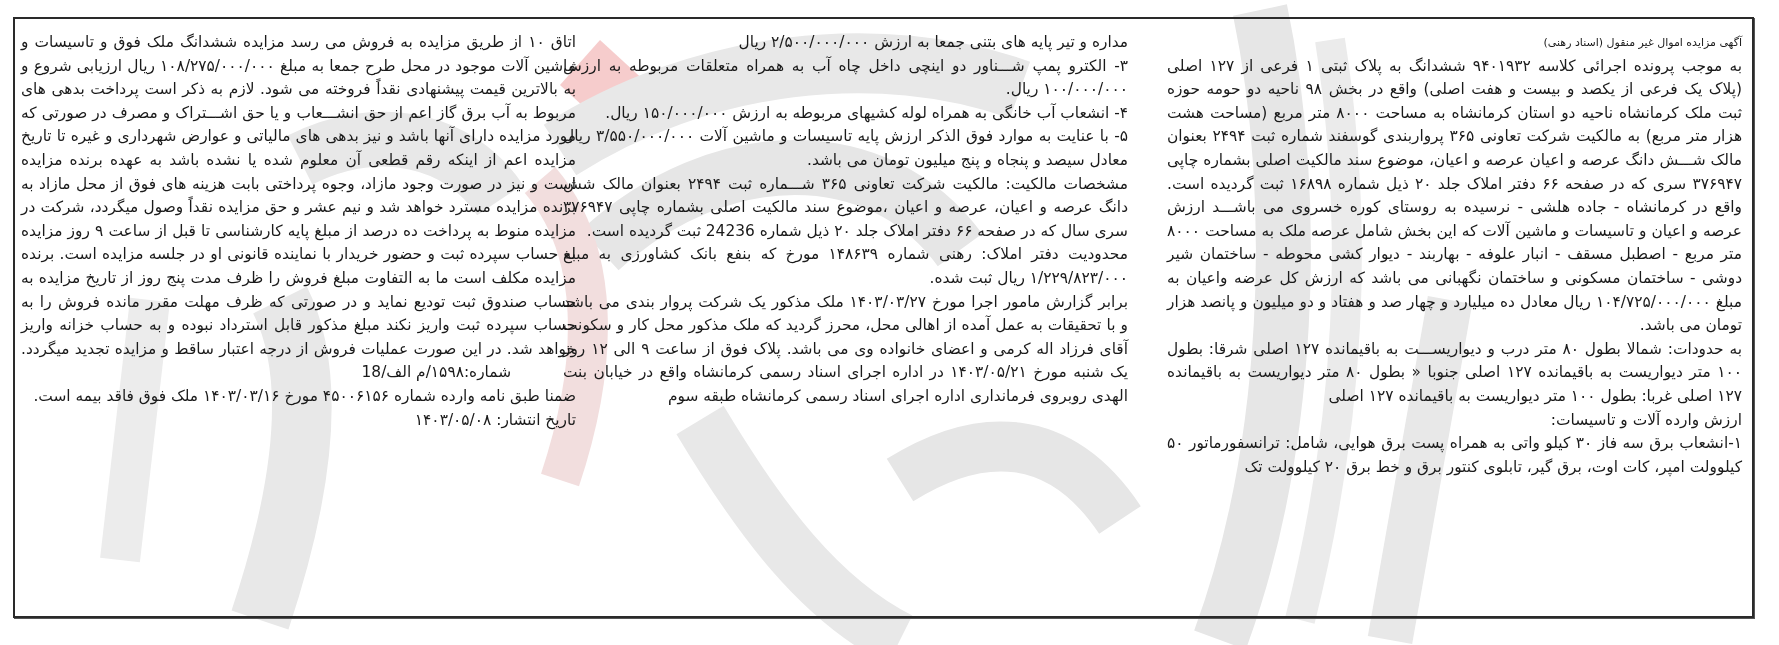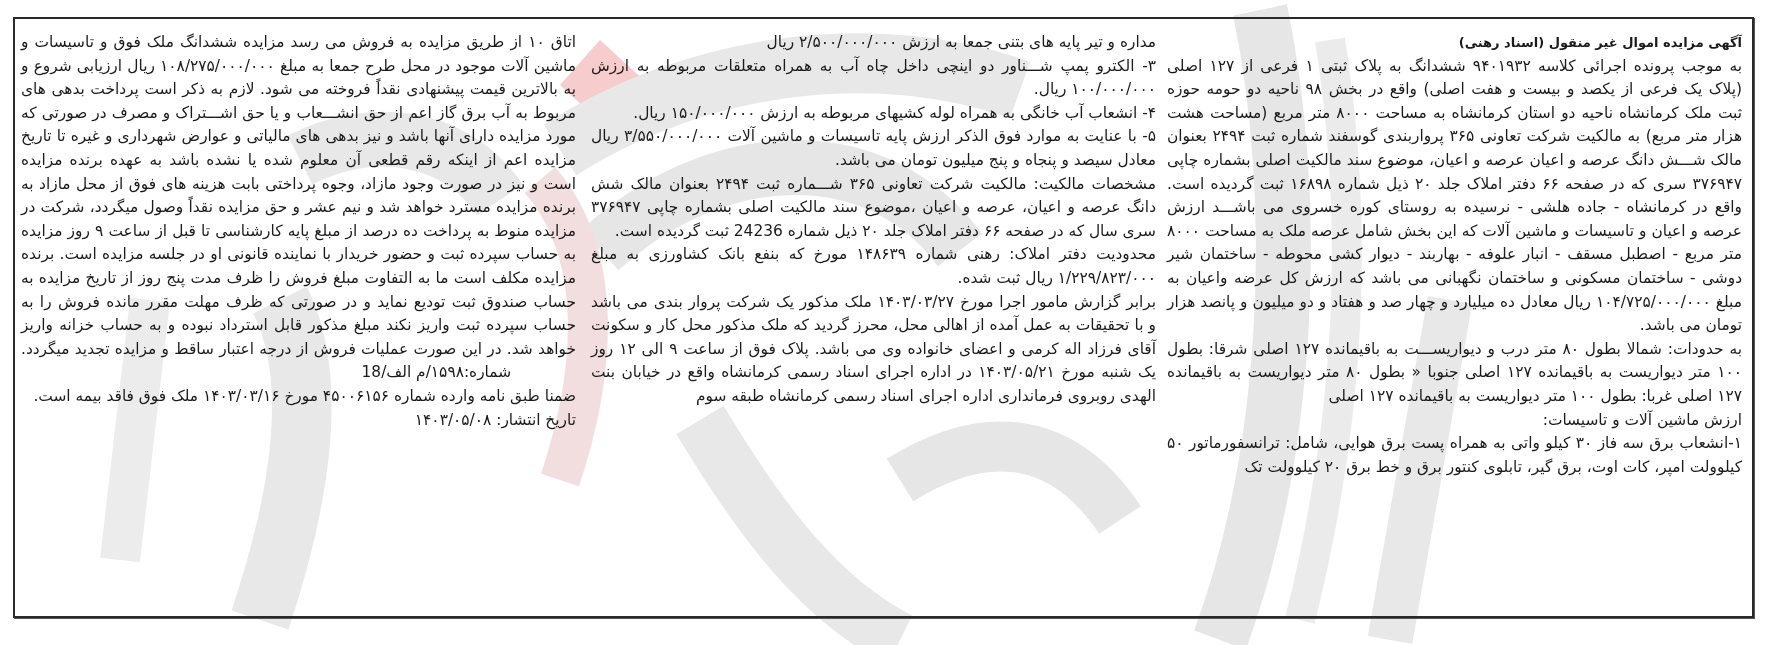--- a/index.html
+++ b/index.html
@@ -37,25 +37,25 @@
       position: absolute;
       top: 12px;
       direction: rtl;
       text-align: justify;
       text-align-last: right;
       font-size: 15.4px;
       line-height: 23.6px;
       letter-spacing: -0.15px;
     }
     .col-right { right: 10px; width: 575px; }
-    .col-mid   { right: 596px; width: 565px; margin-left: 30px; }
+    .col-mid   { right: 624px; width: 565px; margin-left: 30px; }
     .col-left  { right: 1176px; width: 555px; }
     .title {
-      font-weight: bold;
-      font-size: 13px;
+      font-weight: normal;
+      font-size: 11px;
       margin: 0;
       line-height: 23.6px;
     }
     .para { margin: 0; }
   </style>
 </head>
 <body>
 
 <svg class="watermark" width="1779" height="645" viewBox="0 0 1779 645" xmlns="http://www.w3.org/2000/svg">
 
@@ -73,21 +73,21 @@
   <path d="M540,180 C600,250 600,360 560,480" stroke="#f2dede" stroke-width="40" fill="none"></path>
   <path d="M700,420 C760,520 820,600 900,640" stroke="#e8e8e8" stroke-width="55" fill="none"></path>
 </svg>
 
 <div class="ad-frame">
 
   <div class="col col-right">
     <h1 class="title">آگهی مزایده اموال غیر منقول (اسناد رهنی)</h1>
     <p class="para">به موجب پرونده اجرائی کلاسه ۹۴۰۱۹۳۲ ششدانگ به پلاک ثبتی ۱ فرعی از ۱۲۷ اصلی (پلاک یک فرعی از یکصد و بیست و هفت اصلی) واقع در بخش ۹۸ ناحیه دو حومه حوزه ثبت ملک کرمانشاه ناحیه دو استان کرمانشاه به مساحت ۸۰۰۰ متر مربع (مساحت هشت هزار متر مربع) به مالکیت شرکت تعاونی ۳۶۵ پرواربندی گوسفند شماره ثبت ۲۴۹۴ بعنوان مالک شـــش دانگ عرصه و اعیان عرصه و اعیان، موضوع سند مالکیت اصلی بشماره چاپی ۳۷۶۹۴۷ سری که در صفحه ۶۶ دفتر املاک جلد ۲۰ ذیل شماره ۱۶۸۹۸ ثبت گردیده است. واقع در کرمانشاه - جاده هلشی - نرسیده به روستای کوره خسروی می باشـــد ارزش عرصه و اعیان و تاسیسات و ماشین آلات که این بخش شامل عرصه ملک به مساحت ۸۰۰۰ متر مربع - اصطبل مسقف - انبار علوفه - بهاربند - دیوار کشی محوطه - ساختمان شیر دوشی - ساختمان مسکونی و ساختمان نگهبانی می باشد که ارزش کل عرضه واعیان به مبلغ ۱۰۴/۷۲۵/۰۰۰/۰۰۰ ریال معادل ده میلیارد و چهار صد و هفتاد و دو میلیون و پانصد هزار تومان می باشد.</p>
     <p class="para">به حدودات: شمالا بطول ۸۰ متر درب و دیواریســـت به باقیمانده ۱۲۷ اصلی شرقا: بطول ۱۰۰ متر دیواریست به باقیمانده ۱۲۷ اصلی جنوبا « بطول ۸۰ متر دیواریست به باقیمانده ۱۲۷ اصلی غربا: بطول ۱۰۰ متر دیواریست به باقیمانده ۱۲۷ اصلی</p>
-    <p class="para">ارزش ماشین آلات و تاسیسات:</p>
+    <p class="para">ارزش وارده آلات و تاسیسات:</p>
     <p class="para">۱-انشعاب برق سه فاز ۳۰ کیلو واتی به همراه پست برق هوایی، شامل: ترانسفورماتور ۵۰ کیلوولت امپر، کات اوت، برق گیر، تابلوی کنتور برق و خط برق ۲۰ کیلوولت تک</p>
   </div>
 
   <div class="col col-mid">
     <p class="para">مداره و تیر پایه های بتنی جمعا به ارزش ۲/۵۰۰/۰۰۰/۰۰۰ ریال</p>
     <p class="para">۳- الکترو پمپ شـــناور دو اینچی داخل چاه آب به همراه متعلقات مربوطه به ارزش ۱۰۰/۰۰۰/۰۰۰ ریال.</p>
     <p class="para">۴- انشعاب آب خانگی به همراه لوله کشیهای مربوطه به ارزش ۱۵۰/۰۰۰/۰۰۰ ریال.</p>
     <p class="para">۵- با عنایت به موارد فوق الذکر ارزش پایه تاسیسات و ماشین آلات ۳/۵۵۰/۰۰۰/۰۰۰ ریال معادل سیصد و پنجاه و پنج میلیون تومان می باشد.</p>
     <p class="para">مشخصات مالکیت: مالکیت شرکت تعاونی ۳۶۵ شـــماره ثبت ۲۴۹۴ بعنوان مالک شش دانگ عرصه و اعیان، عرصه و اعیان ،موضوع سند مالکیت اصلی بشماره چاپی ۳۷۶۹۴۷ سری سال که در صفحه ۶۶ دفتر املاک جلد ۲۰ ذیل شماره 24236 ثبت گردیده است.</p>
     <p class="para">محدودیت دفتر املاک: رهنی شماره ۱۴۸۶۳۹ مورخ که بنفع بانک کشاورزی به مبلغ ۱/۲۲۹/۸۲۳/۰۰۰ ریال ثبت شده.</p>

